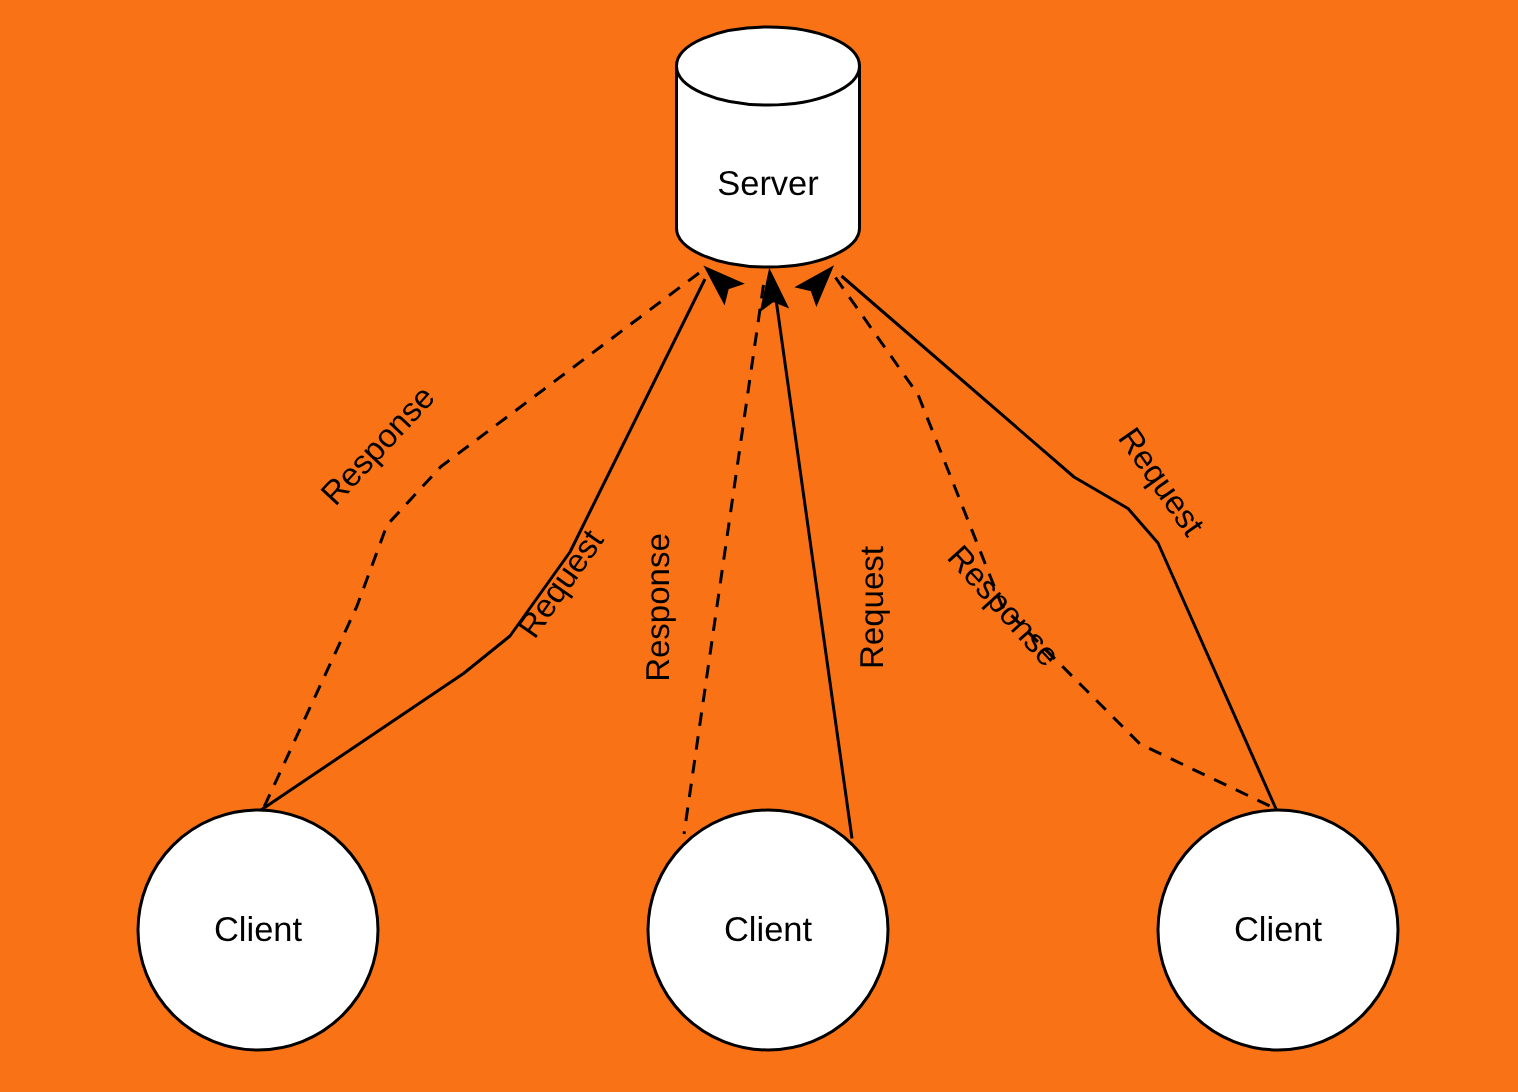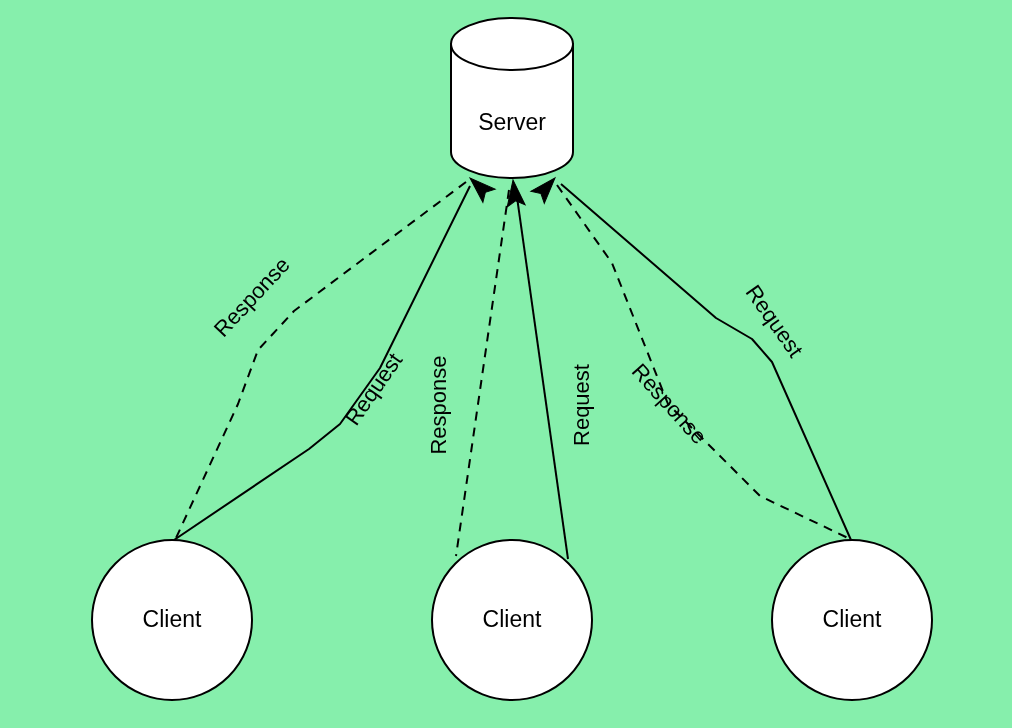--- a/index.html
+++ b/index.html
@@ -10,21 +10,21 @@
   body {
     width: 1012px;
     height: 728px;
     font-family: "Liberation Sans", sans-serif;
     overflow: hidden;
   }
   #diagram-root {
     position: relative;
     width: 1012px;
     height: 728px;
-    background: #86efac;
+    background: #f97316;
   }
   svg.diagram {
     display: block;
     width: 1012px;
     height: 728px;
   }
   .shape-stroke {
     fill: #ffffff;
     stroke: #000000;
     stroke-width: 2;

